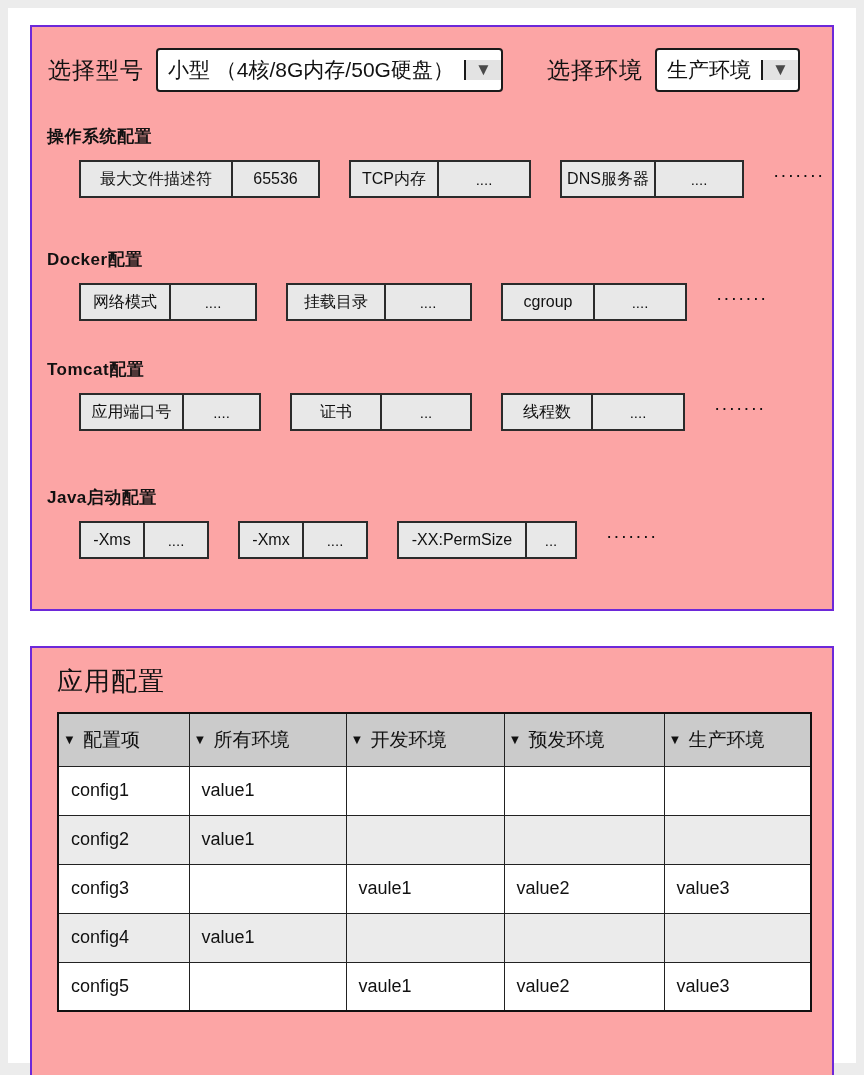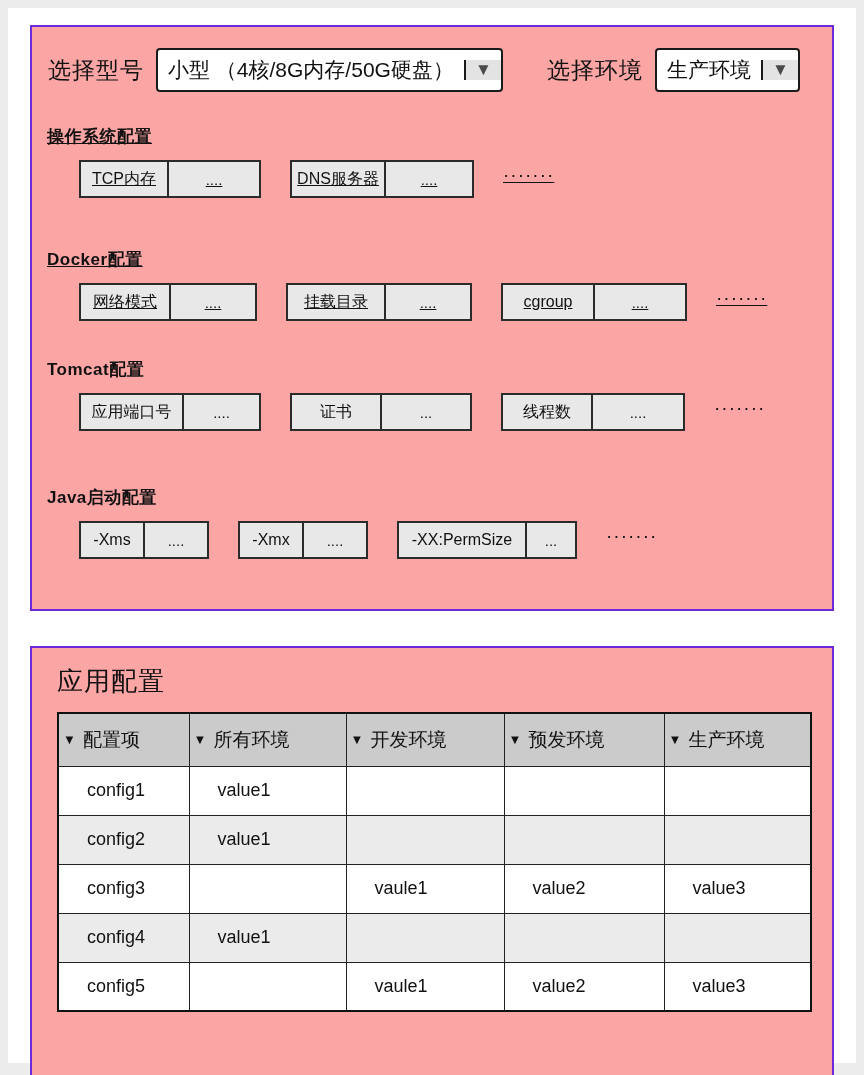--- a/index.html
+++ b/index.html
@@ -64,22 +64,22 @@
     display:flex; align-items:center; justify-content:center;
     border-right:2px solid #2b2b2b;
     font-size:16px; white-space:nowrap; padding:0 6px;
   }
   .f-value {
     display:flex; align-items:center; justify-content:center;
     font-size:15px; white-space:nowrap; padding:0 4px;
   }
   .more-dots { font-size:19px; letter-spacing:1px; color:#111; position:relative; top:-4px; }
 
-  .mt-os     { margin-top:33px;text-decoration:underline; }
-  .mt-docker { margin-top:50px;text-decoration:underline; }
+  .mt-os     { margin-top:33px; }
+  .mt-docker { margin-top:50px; }
   .mt-tomcat { margin-top:37px; }
   .mt-java   { margin-top:55px; }
 
   
   .app-title { font-size:26px; letter-spacing:1px; margin:16px 0 0 25px; }
   table.cfg {
     border-collapse:collapse;
     margin:13px 0 0 25px;
     table-layout:fixed;
     border:2px solid #111;
@@ -88,21 +88,21 @@
     border:1.5px solid #222;
     text-align:left;
     overflow:hidden; white-space:nowrap;
   }
   .cfg th {
     height:53px; background:#cbcbcb;
     font-weight:normal; font-size:19px;
     padding-left:4px; cursor:pointer;
   }
   .cfg td {
-    height:49px; font-size:18px; padding-left:28px;
+    height:49px; font-size:18px; padding-left:12px;
     background:#ffffff;
   }
   .cfg tr.alt td { background:#ebebeb; }
   .th-arrow { font-size:13px; margin-right:7px; position:relative; top:-2px; }
   .c0{width:131px}.c1{width:157px}.c2{width:158px}.c3{width:160px}.c4{width:147px}
 </style>
 </head>
 <body>
 
 <div class="page">
@@ -120,20 +120,24 @@
       <div class="dropdown">
         <span class="dd-text">生产环境</span>
         <span class="dd-btn">▼</span>
       </div>
     </div>
 
     <div class="section mt-os">
       <div class="sec-title">操作系统配置</div>
       <div class="fields-row">
         <div class="field">
+          <span class="f-label" style="width:152px">最大文件描述符</span>
+          <span class="f-value" style="width:85px;font-size:16px">65536</span>
+        </div>
+        <div class="field">
           <span class="f-label" style="width:88px">TCP内存</span>
           <span class="f-value" style="width:90px">....</span>
         </div>
         <div class="field">
           <span class="f-label" style="width:94px">DNS服务器</span>
           <span class="f-value" style="width:86px">....</span>
         </div>
         <span class="more-dots">·······</span>
       </div>
     </div>

